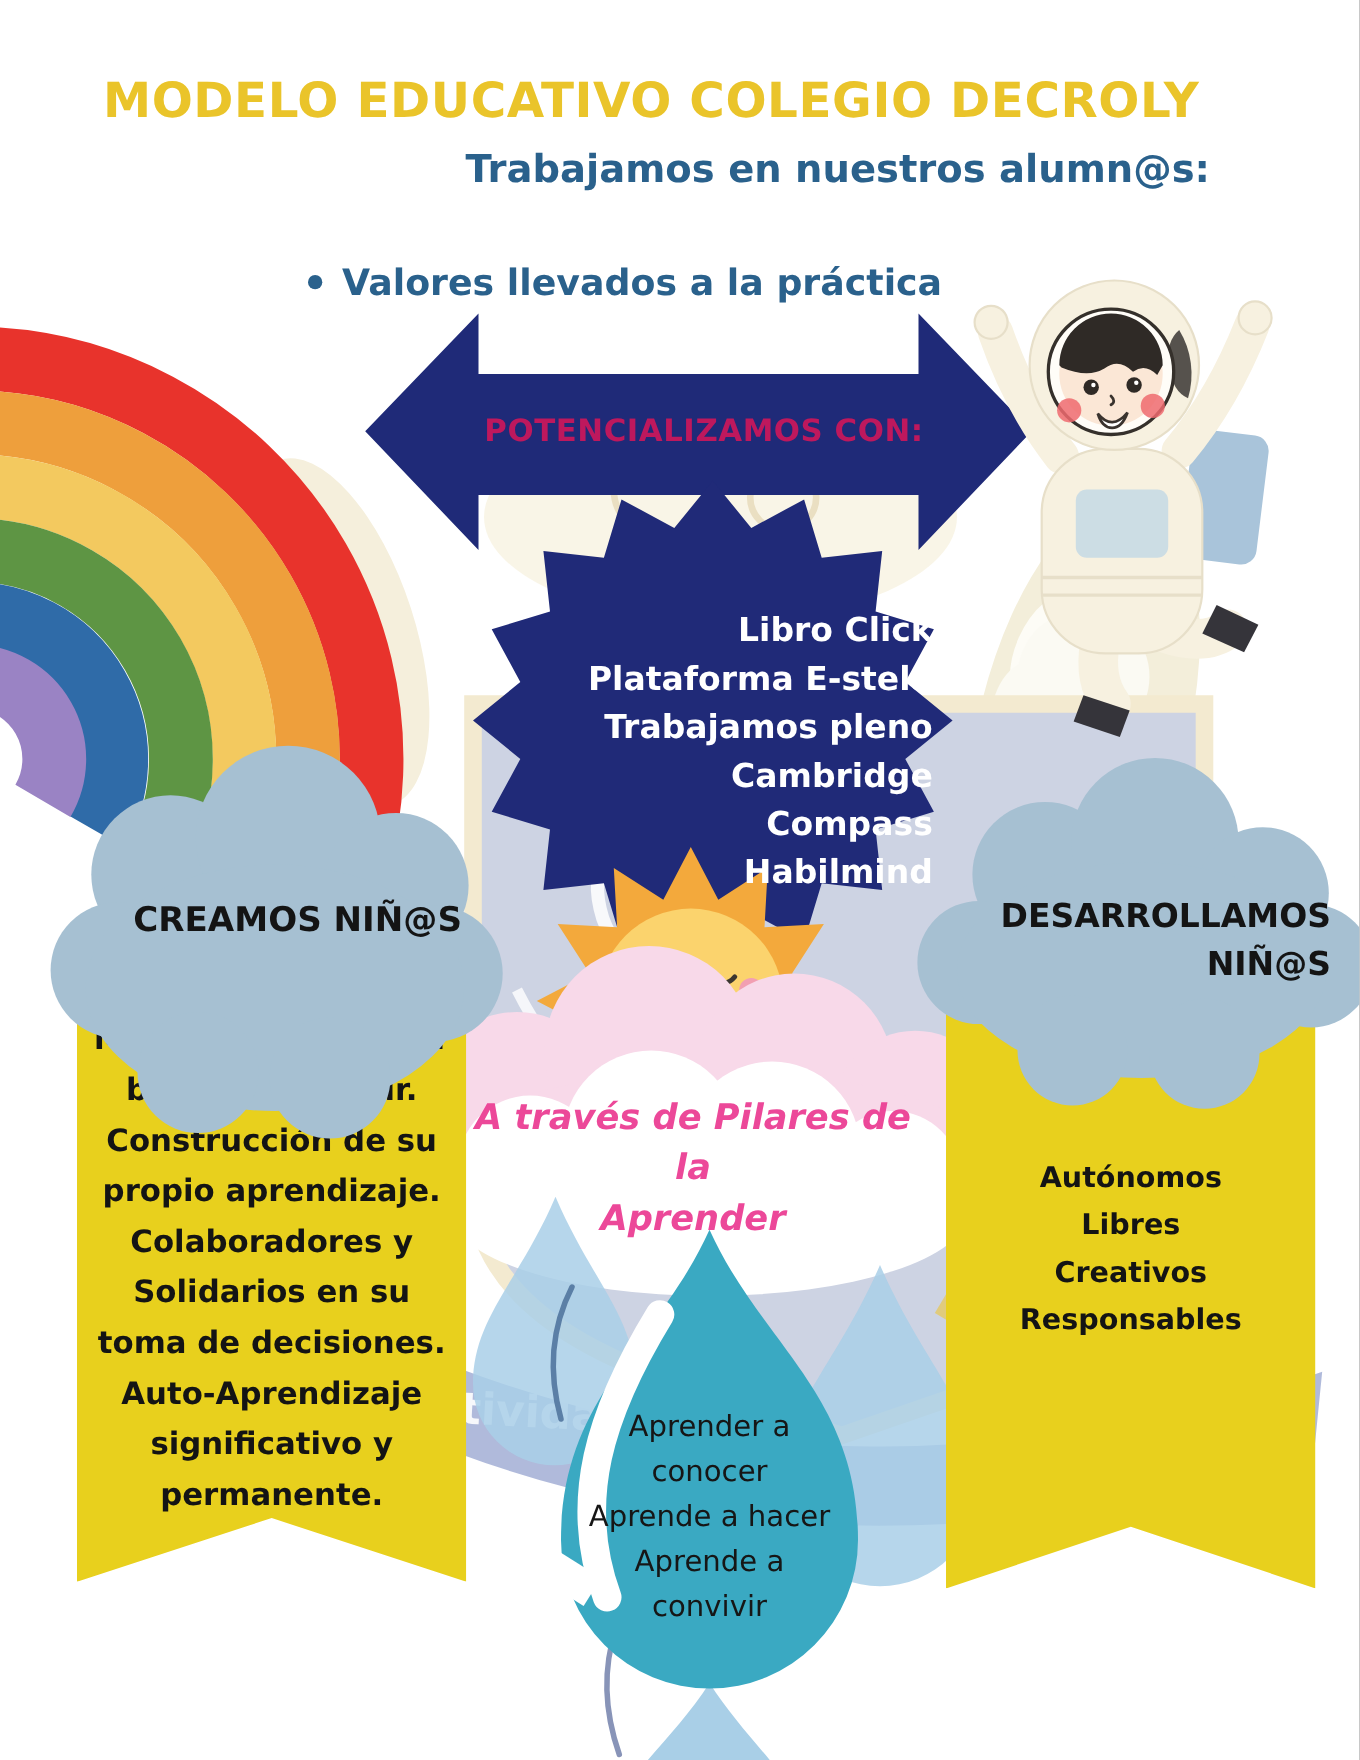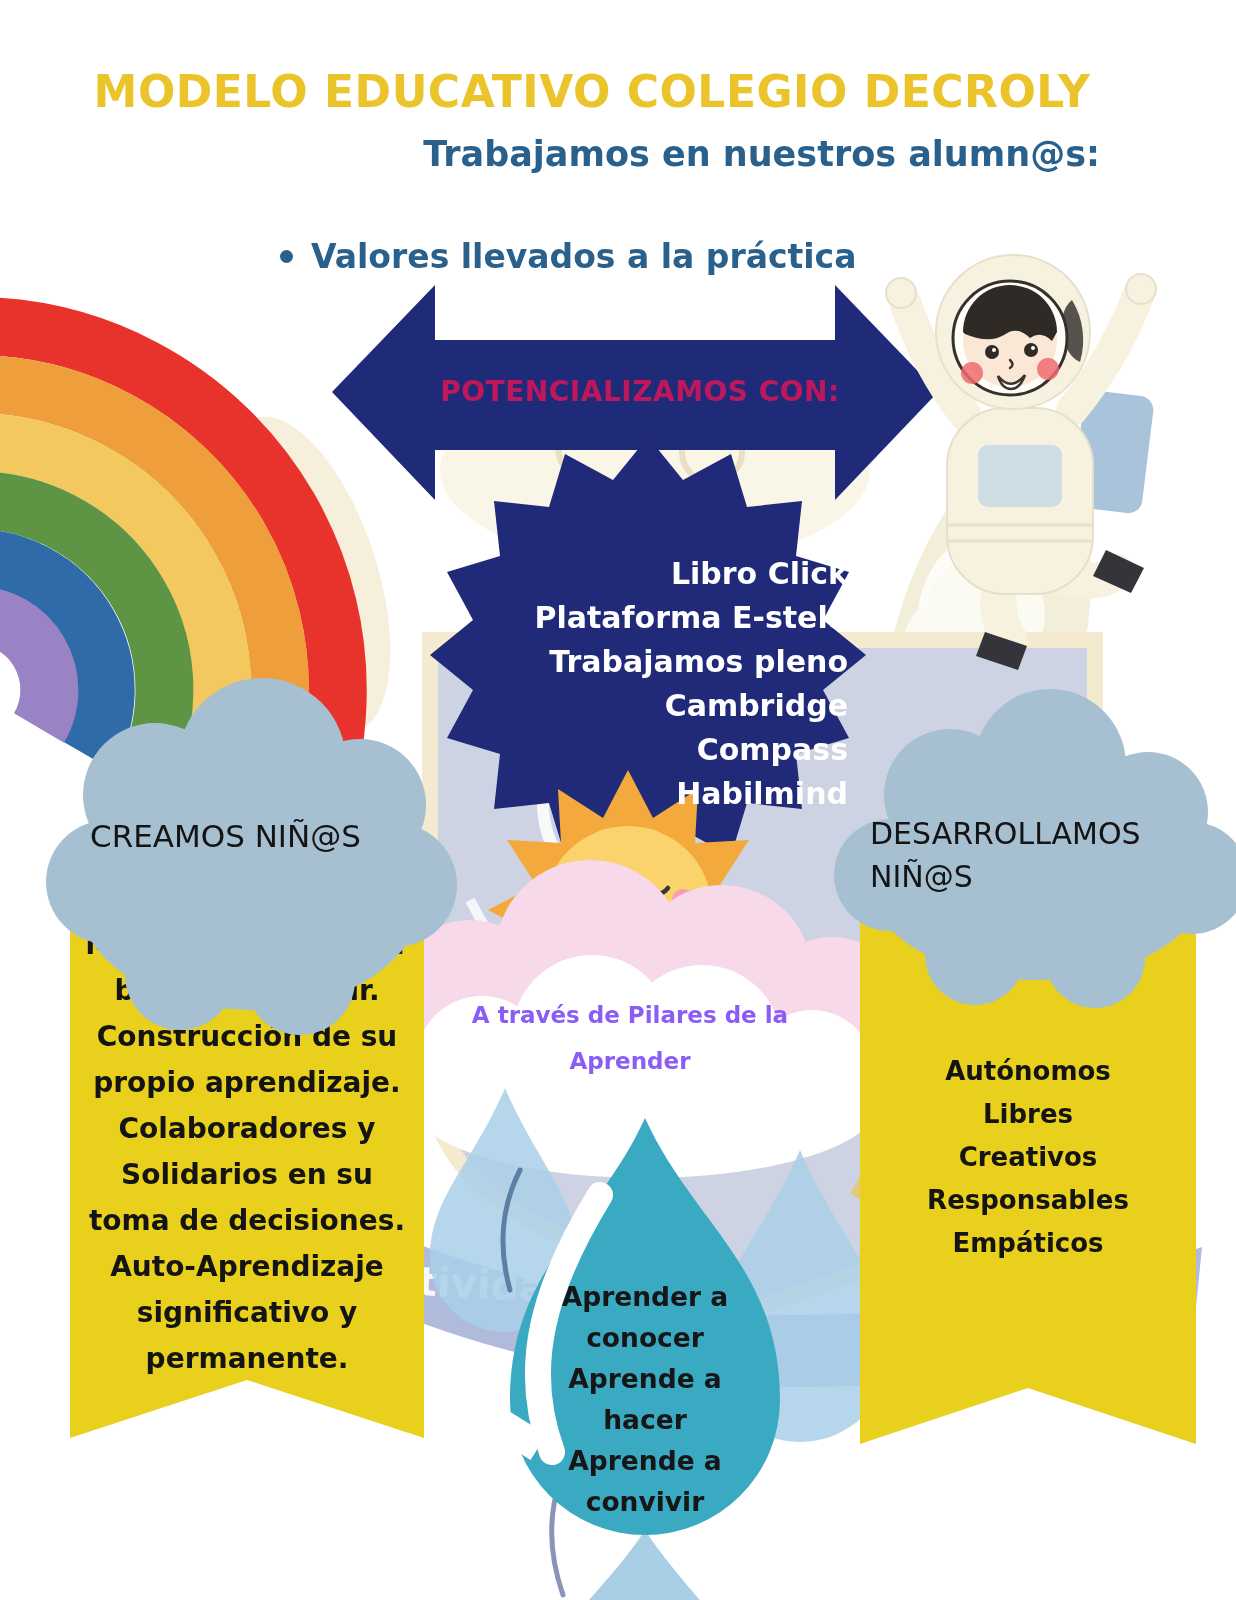--- a/index.html
+++ b/index.html
@@ -18,39 +18,39 @@
   .bullet-row{left:280px;z-index:3;display:flex;align-items:center;gap:18px;}
   .bullet-dot{width:13px;height:13px;border-radius:50%;background:#2a618c;}
   .bullet-text{font-size:33px;font-weight:800;color:#2a618c;}
   
   .arrow-label{left:435px;top:375px;width:410px;text-align:center;z-index:2;
     font-size:28px;font-weight:800;letter-spacing:.5px;color:#be185d;}
   
   .starburst-text{left:448px;top:552px;width:400px;z-index:5;text-align:right;
     font-size:30px;font-weight:800;line-height:44px;color:#ffffff;}
   
-  .cloud-label{z-index:9;text-align:left;font-weight:400;color:#141414;}
+  .cloud-label{z-index:9;text-align:right;font-weight:700;color:#141414;}
   .cloud-label.left{left:90px;top:818px;width:330px;font-size:31px;}
   .cloud-label.right{left:870px;top:812px;width:340px;font-size:30px;line-height:43px;}
   
   .banner{background:#e8d01d;z-index:7;}
   .banner.left{left:70px;top:886px;width:354px;height:552px;
     clip-path:polygon(0% 0%,100% 0%,100% 100%,50% 89.5%,0% 100%);}
   .banner.right{left:860px;top:916px;width:336px;height:528px;
     clip-path:polygon(0% 0%,100% 0%,100% 100%,50% 89.4%,0% 100%);}
   .banner-text{position:absolute;left:6px;right:6px;top:36px;text-align:center;
     font-size:28px;font-weight:800;line-height:46px;color:#141414;}
   .banner-list{position:absolute;left:0;right:0;top:134px;text-align:center;
     font-size:26px;font-weight:800;line-height:43px;color:#141414;}
   
   .center-text{left:410px;top:992px;width:440px;z-index:7;text-align:center;
-    font-size:23px;font-weight:800;line-height:46px;color:#8b5cf6;}
+    font-size:32px;font-weight:800;line-height:46px;color:#ec4899;font-style:italic;}
   
   .drop-text{left:528px;top:1276px;width:234px;z-index:7;text-align:center;
-    font-size:26.5px;font-weight:700;line-height:41px;color:#161616;}
+    font-size:26.5px;font-weight:400;line-height:41px;color:#161616;}
   
   .wm-frag{z-index:0;color:#ffffff;font-weight:800;font-size:40px;opacity:.9;}
   .wm-frag.l{left:418px;top:1262px;transform:rotate(3deg);}
   .wm-frag.r{left:948px;top:1240px;transform:rotate(-4deg);}
 </style>
 </head>
 <body>
 
 <div class="poster">
 
@@ -183,21 +183,20 @@
 
   <div class="abs banner left">
     <div class="banner-text">Motivados a Indagar buscar y debatir. Construcción de su propio aprendizaje. Colaboradores y Solidarios en su toma de decisiones. Auto-Aprendizaje significativo y permanente.</div>
   </div>
   <div class="abs banner right">
     <div class="banner-list">
       <div>Autónomos</div>
       <div>Libres</div>
       <div>Creativos</div>
       <div>Responsables</div>
-      <div>Empáticos</div>
     </div>
   </div>
 
   <div class="abs center-text">
     <div>A través de Pilares de la</div>
     <div>Aprender</div>
   </div>
   <div class="abs drop-text">
     <div>Aprender a conocer</div>
     <div>Aprende a hacer</div>

